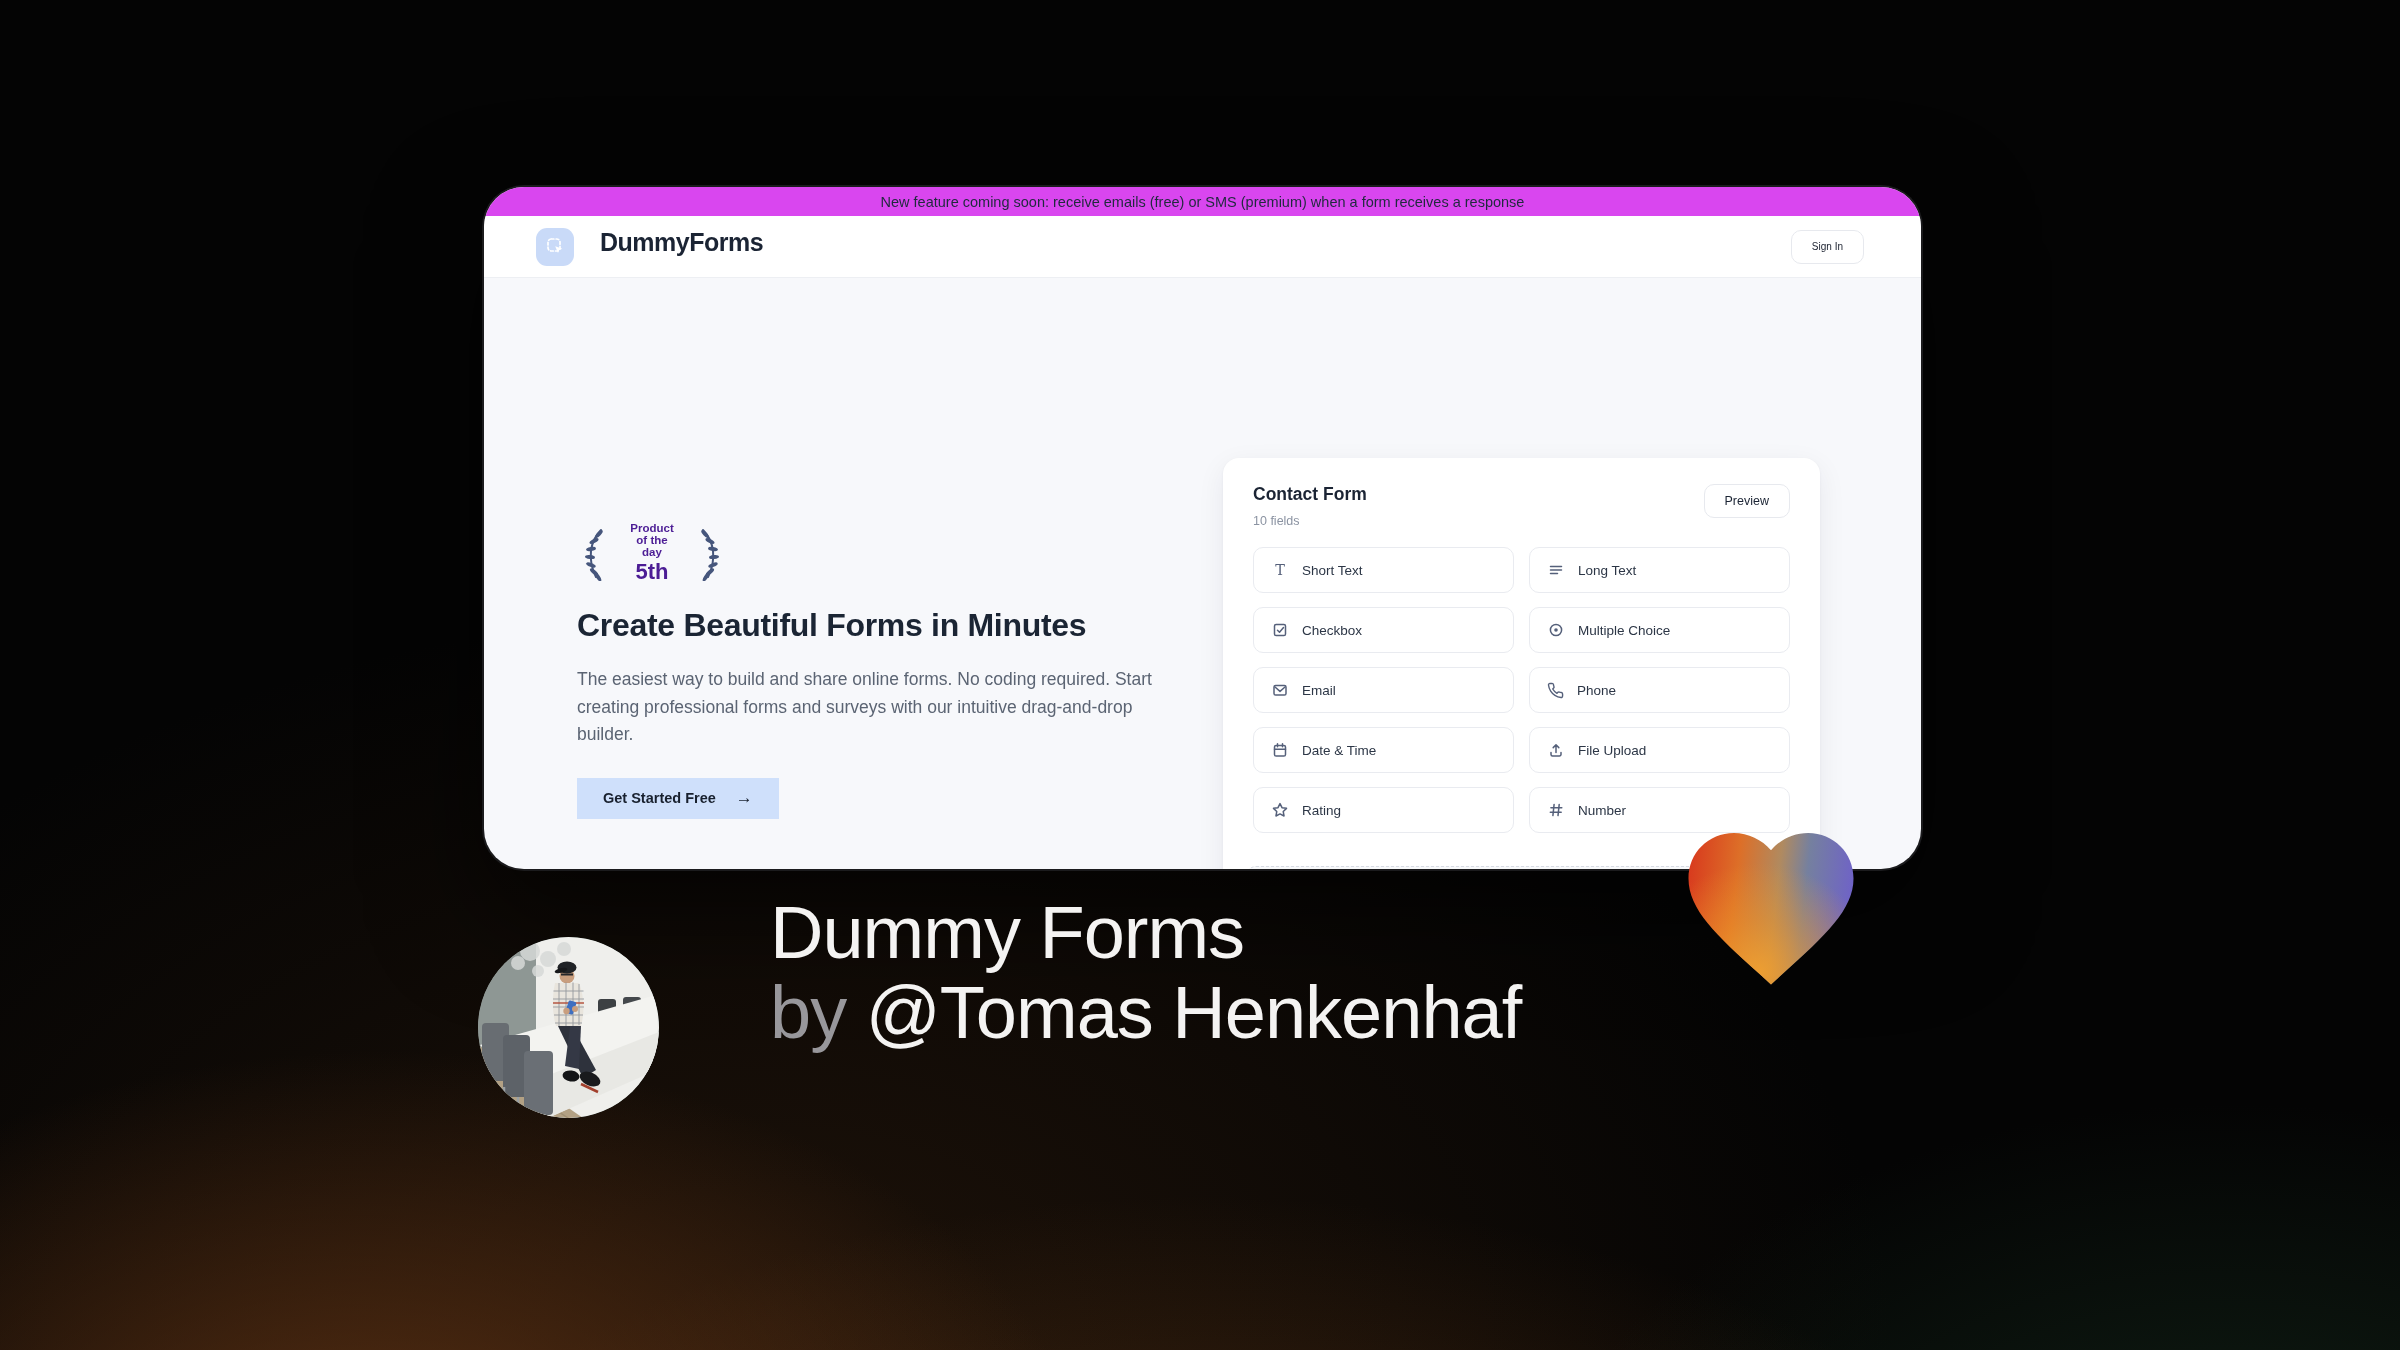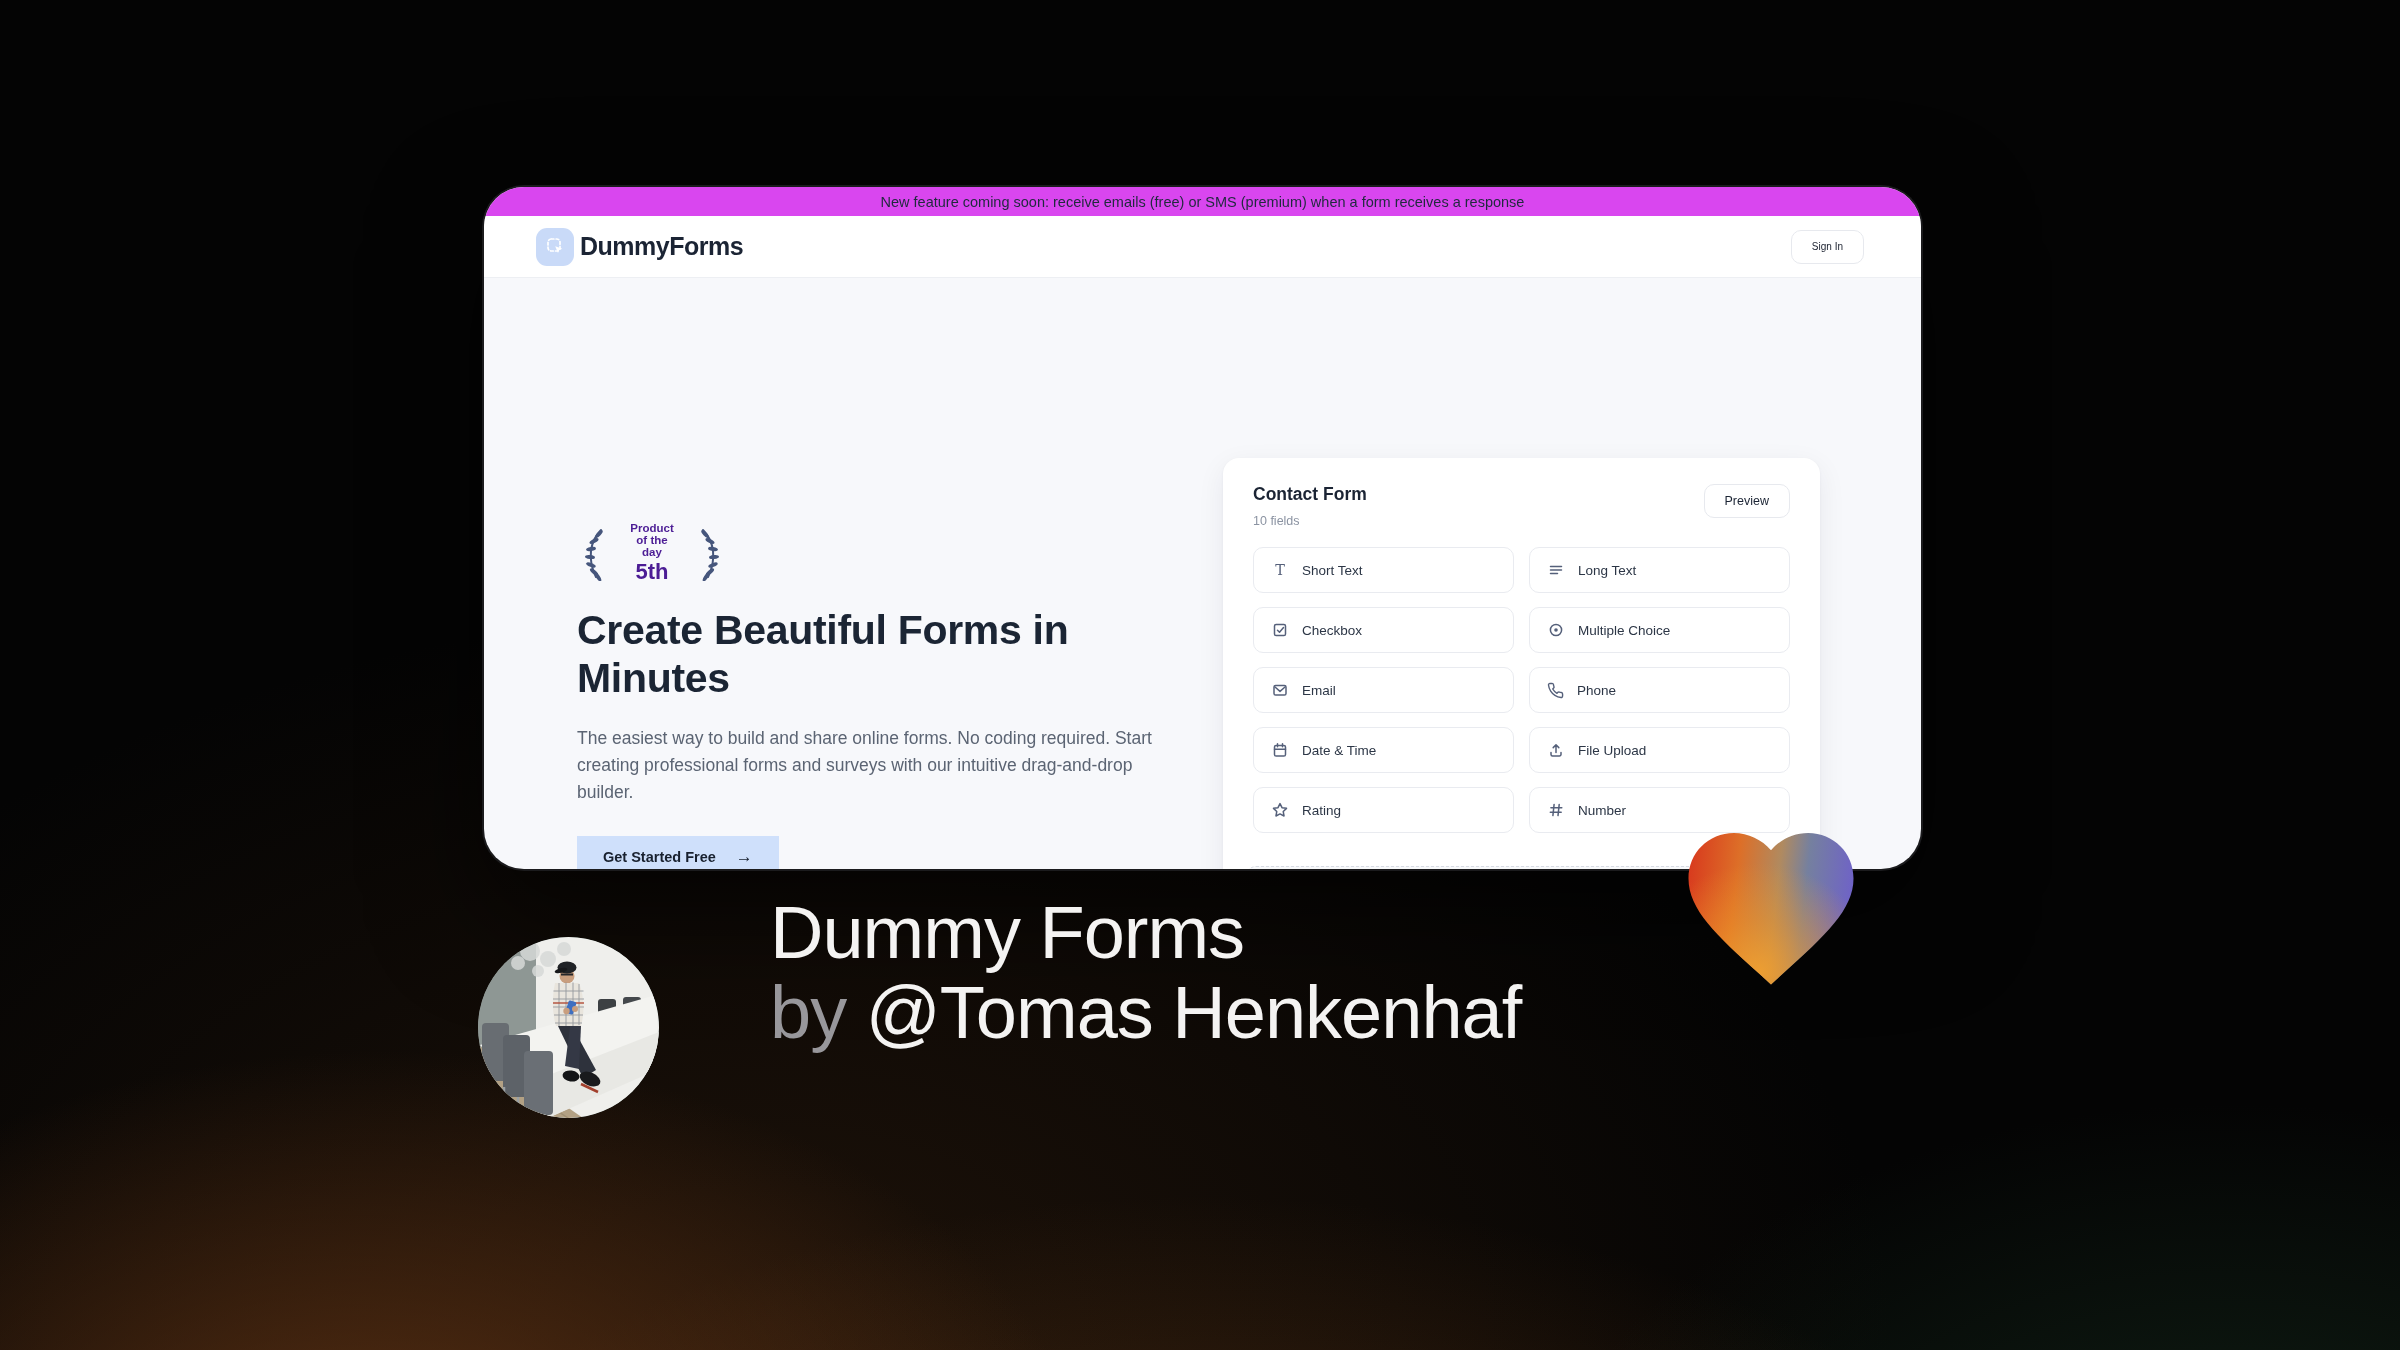--- a/index.html
+++ b/index.html
@@ -23,42 +23,42 @@
     box-shadow:0 0 0 2px rgba(30,30,32,0.9), 0 40px 110px rgba(0,0,0,0.65);
   }
   .banner{
     height:29px; background:#d946ef; display:flex; align-items:center; justify-content:center;
     font-size:14.5px; font-weight:500; color:#1f2a3d;
   }
   .win-header{
     height:62px; background:#ffffff; border-bottom:1px solid #edeff3;
     display:flex; align-items:center; justify-content:space-between; padding:0 57px 0 52px;
   }
-  .brand{ display:flex; align-items:center; gap:6px; }
+  .brand{ display:flex; align-items:flex-start; gap:26px; }
   .brand-icon{
     width:38px; height:38px; border-radius:11px; background:#c9daf8;
     display:flex; align-items:center; justify-content:center;
   }
   .brand-name{ font-size:25px; font-weight:700; color:#1b2434; letter-spacing:-0.5px; }
   .signin{
     height:34px; padding:0 20px; background:#fff; border:1px solid #e7e9ee; border-radius:10px;
     font-size:10px; color:#202634; display:flex; align-items:center; cursor:pointer;
   }
 
   .content{ position:relative; height:591px; }
 
   
   .hero{ position:absolute; left:93px; top:244px; width:600px; }
   .laurel{ display:flex; align-items:center; gap:22px; color:#4c1d95; width:150px; }
   .laurel-text{ flex:1; text-align:center; }
   .laurel-title{ font-size:11.5px; font-weight:700; }
   .laurel-rank{ font-size:22px; font-weight:700; margin-top:1px; }
   .laurel svg{ flex:0 0 auto; }
   .h1{
-    margin-top:22px; font-size:41px; line-height:1.17; font-weight:700;
+    margin-top:22px; font-size:32px; line-height:1.17; font-weight:700;
     color:#1b2534; max-width:560px; letter-spacing:-0.3px;
   }
   .desc{ margin-top:22px; font-size:17.5px; line-height:1.55; color:#5b6473; max-width:578px; }
   .cta{
     margin-top:30px; display:inline-flex; align-items:center; gap:20px;
     background:#cfe0fb; border:none; border-radius:0; height:41px; padding:0 26px;
     font-size:14.5px; font-weight:600; color:#18202e; cursor:pointer;
     font-family:"Liberation Sans", sans-serif;
   }
   .cta .arrow{ font-size:17px; font-weight:400; }

